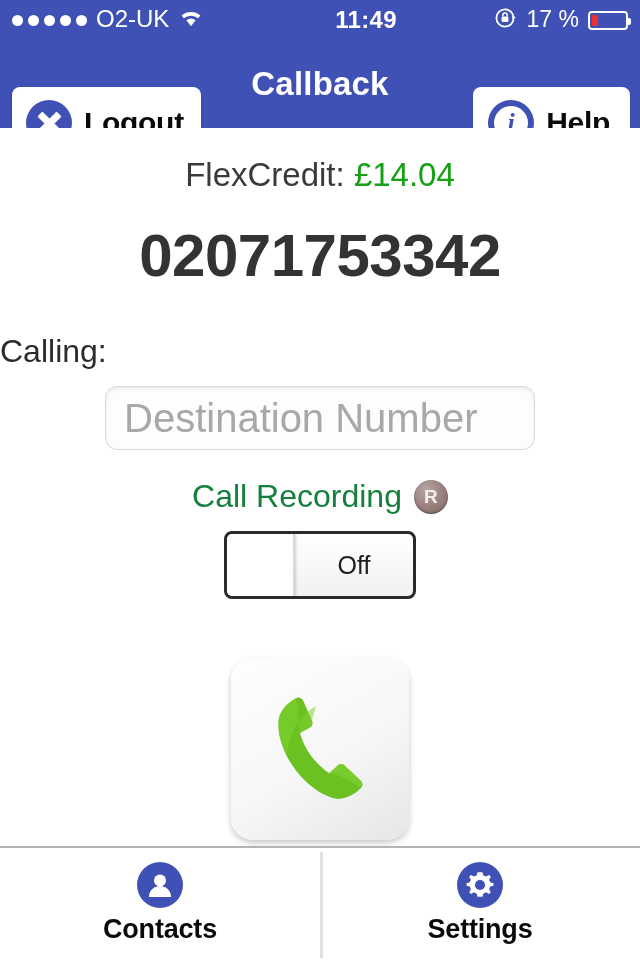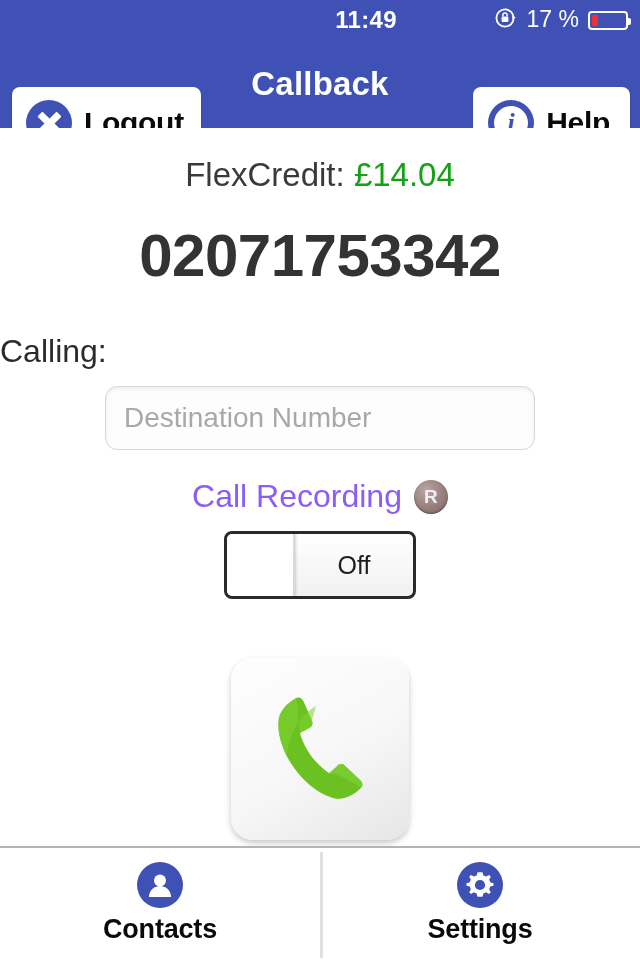--- a/index.html
+++ b/index.html
@@ -229,40 +229,40 @@
     top: 258px;
     left: 105px;
     width: 430px;
     height: 64px;
     box-sizing: border-box;
     border: 1px solid #d8d8d8;
     border-radius: 12px;
     background: #fdfdfd;
     box-shadow: inset 0 2px 4px rgba(0,0,0,0.07), 0 1px 0 #ffffff;
     font-family: "Liberation Sans", sans-serif;
-    font-size: 28px;
+    font-size: 40px;
     color: #333333;
     padding: 0 18px;
     outline: none;
   }
   #destination-input::placeholder {
     color: #a8a8a8;
   }
   #call-recording-row {
     position: absolute;
     top: 350px; left: 0;
     width: 640px;
     display: flex;
     align-items: center;
     justify-content: center;
     gap: 12px;
   }
   #call-recording-label {
     font-size: 32px;
-    color: #8b5cf6;
+    color: #15803d;
   }
   #recording-badge-icon {
     width: 34px;
     height: 34px;
     border-radius: 50%;
     background: radial-gradient(circle at 36% 30%, #b9a6a4 0%, #9d8583 45%, #7c6361 100%);
     box-shadow: inset 0 -1px 2px rgba(0,0,0,0.35);
     display: flex;
     align-items: center;
     justify-content: center;
@@ -366,20 +366,36 @@
     font-weight: bold;
     color: #0a0a0a;
     letter-spacing: -0.2px;
   }
 </style>
 </head>
 <body>
 
 <div id="status-bar">
 
+  <div id="status-left">
+    <div class="signal-dots">
+      <span class="dot"></span>
+      <span class="dot"></span>
+      <span class="dot"></span>
+      <span class="dot"></span>
+      <span class="dot"></span>
+    </div>
+    <span id="carrier-name">O2-UK</span>
+    <span>
+      <svg width="26" height="20" viewBox="0 0 26 20">
+        <path d="M13 18.2 L8.4 12.3 a7.4 7.4 0 0 1 9.2 0 Z" fill="#ffffff"></path>
+        <path d="M3.6 7.4 a14.6 14.6 0 0 1 18.8 0 l-2.3 2.9 a11 11 0 0 0 -14.2 0 Z" fill="#ffffff"></path>
+      </svg>
+    </span>
+  </div>
 
   <div id="status-time">11:49</div>
 
   <div id="status-right">
     <span>
       <svg width="24" height="24" viewBox="0 0 24 24">
         <circle cx="11" cy="12" r="8.6" fill="none" stroke="#ffffff" stroke-width="1.8"></circle>
         <rect x="7.6" y="10.6" width="6.8" height="5.4" rx="1.1" fill="#ffffff"></rect>
         <path d="M8.9 10.6 v-1.5 a2.1 2.1 0 0 1 4.2 0 v1.5" fill="none" stroke="#ffffff" stroke-width="1.5"></path>
         <path d="M18.4 9.5 l3.4 2 -3.4 2 Z" fill="#ffffff"></path>

